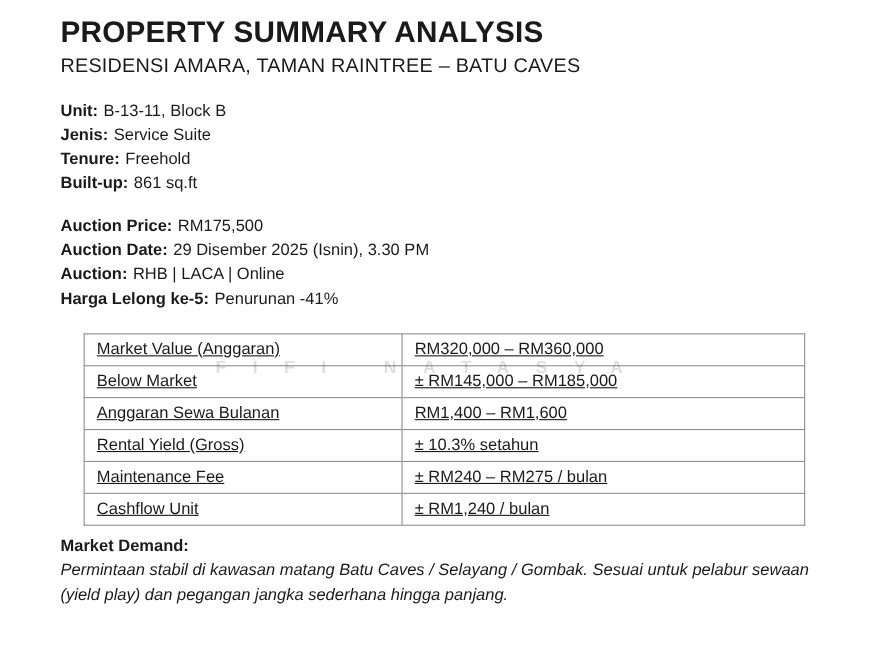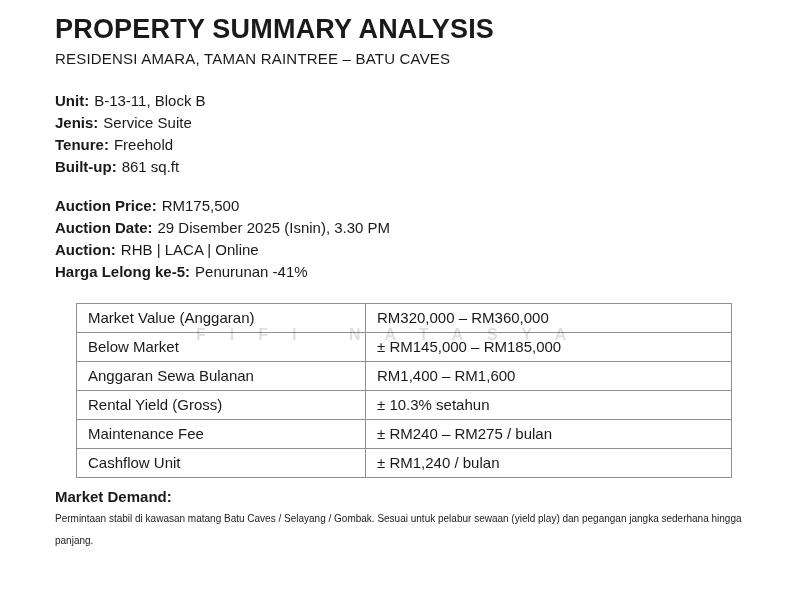--- a/index.html
+++ b/index.html
@@ -15,21 +15,21 @@
     -webkit-font-smoothing: antialiased;
   }
   .doc-title {
     font-size: 27px;
     font-weight: 700;
     line-height: 30px;
     margin: 0;
     letter-spacing: 0.2px;
   }
   .doc-subtitle {
-    font-size: 15px;
+    font-size: 18px;
     font-weight: 400;
     line-height: 30px;
     margin: 0 0 16px 0;
     letter-spacing: 0.2px;
   }
   .info-block { margin: 0 0 17px 0; }
   .info-line { font-size: 15px; line-height: 22px; white-space: nowrap; }
   .info-line strong { font-weight: 700; margin-right: 5px; text-align: center; }
   table.summary {
     border-collapse: collapse;
@@ -38,34 +38,36 @@
     table-layout: fixed;
     background: transparent;
   }
   table.summary td {
     border: 1px solid #8f8f8f;
     font-size: 15px;
     padding: 4px 25px 5px 11px;
     height: 19px;
     vertical-align: middle;
     background: transparent;
+    text-decoration: underline;
   }
   td.col-label { width: 252px; }
   .section { margin-top: 8px; }
   .section-heading {
     font-size: 15px;
     font-weight: 700;
     line-height: 22px;
     margin: 0;
   }
   .section-text {
-    font-size: 10px;
+    font-size: 15px;
     line-height: 22px;
     margin: 0;
     max-width: 700px;
+    font-style: italic;
   }
   .watermark {
     position: absolute;
     left: 196px;
     top: 326px;
     font-size: 16px;
     letter-spacing: 24px;
     color: rgba(0, 0, 0, 0.13);
     white-space: nowrap;
     pointer-events: none;

